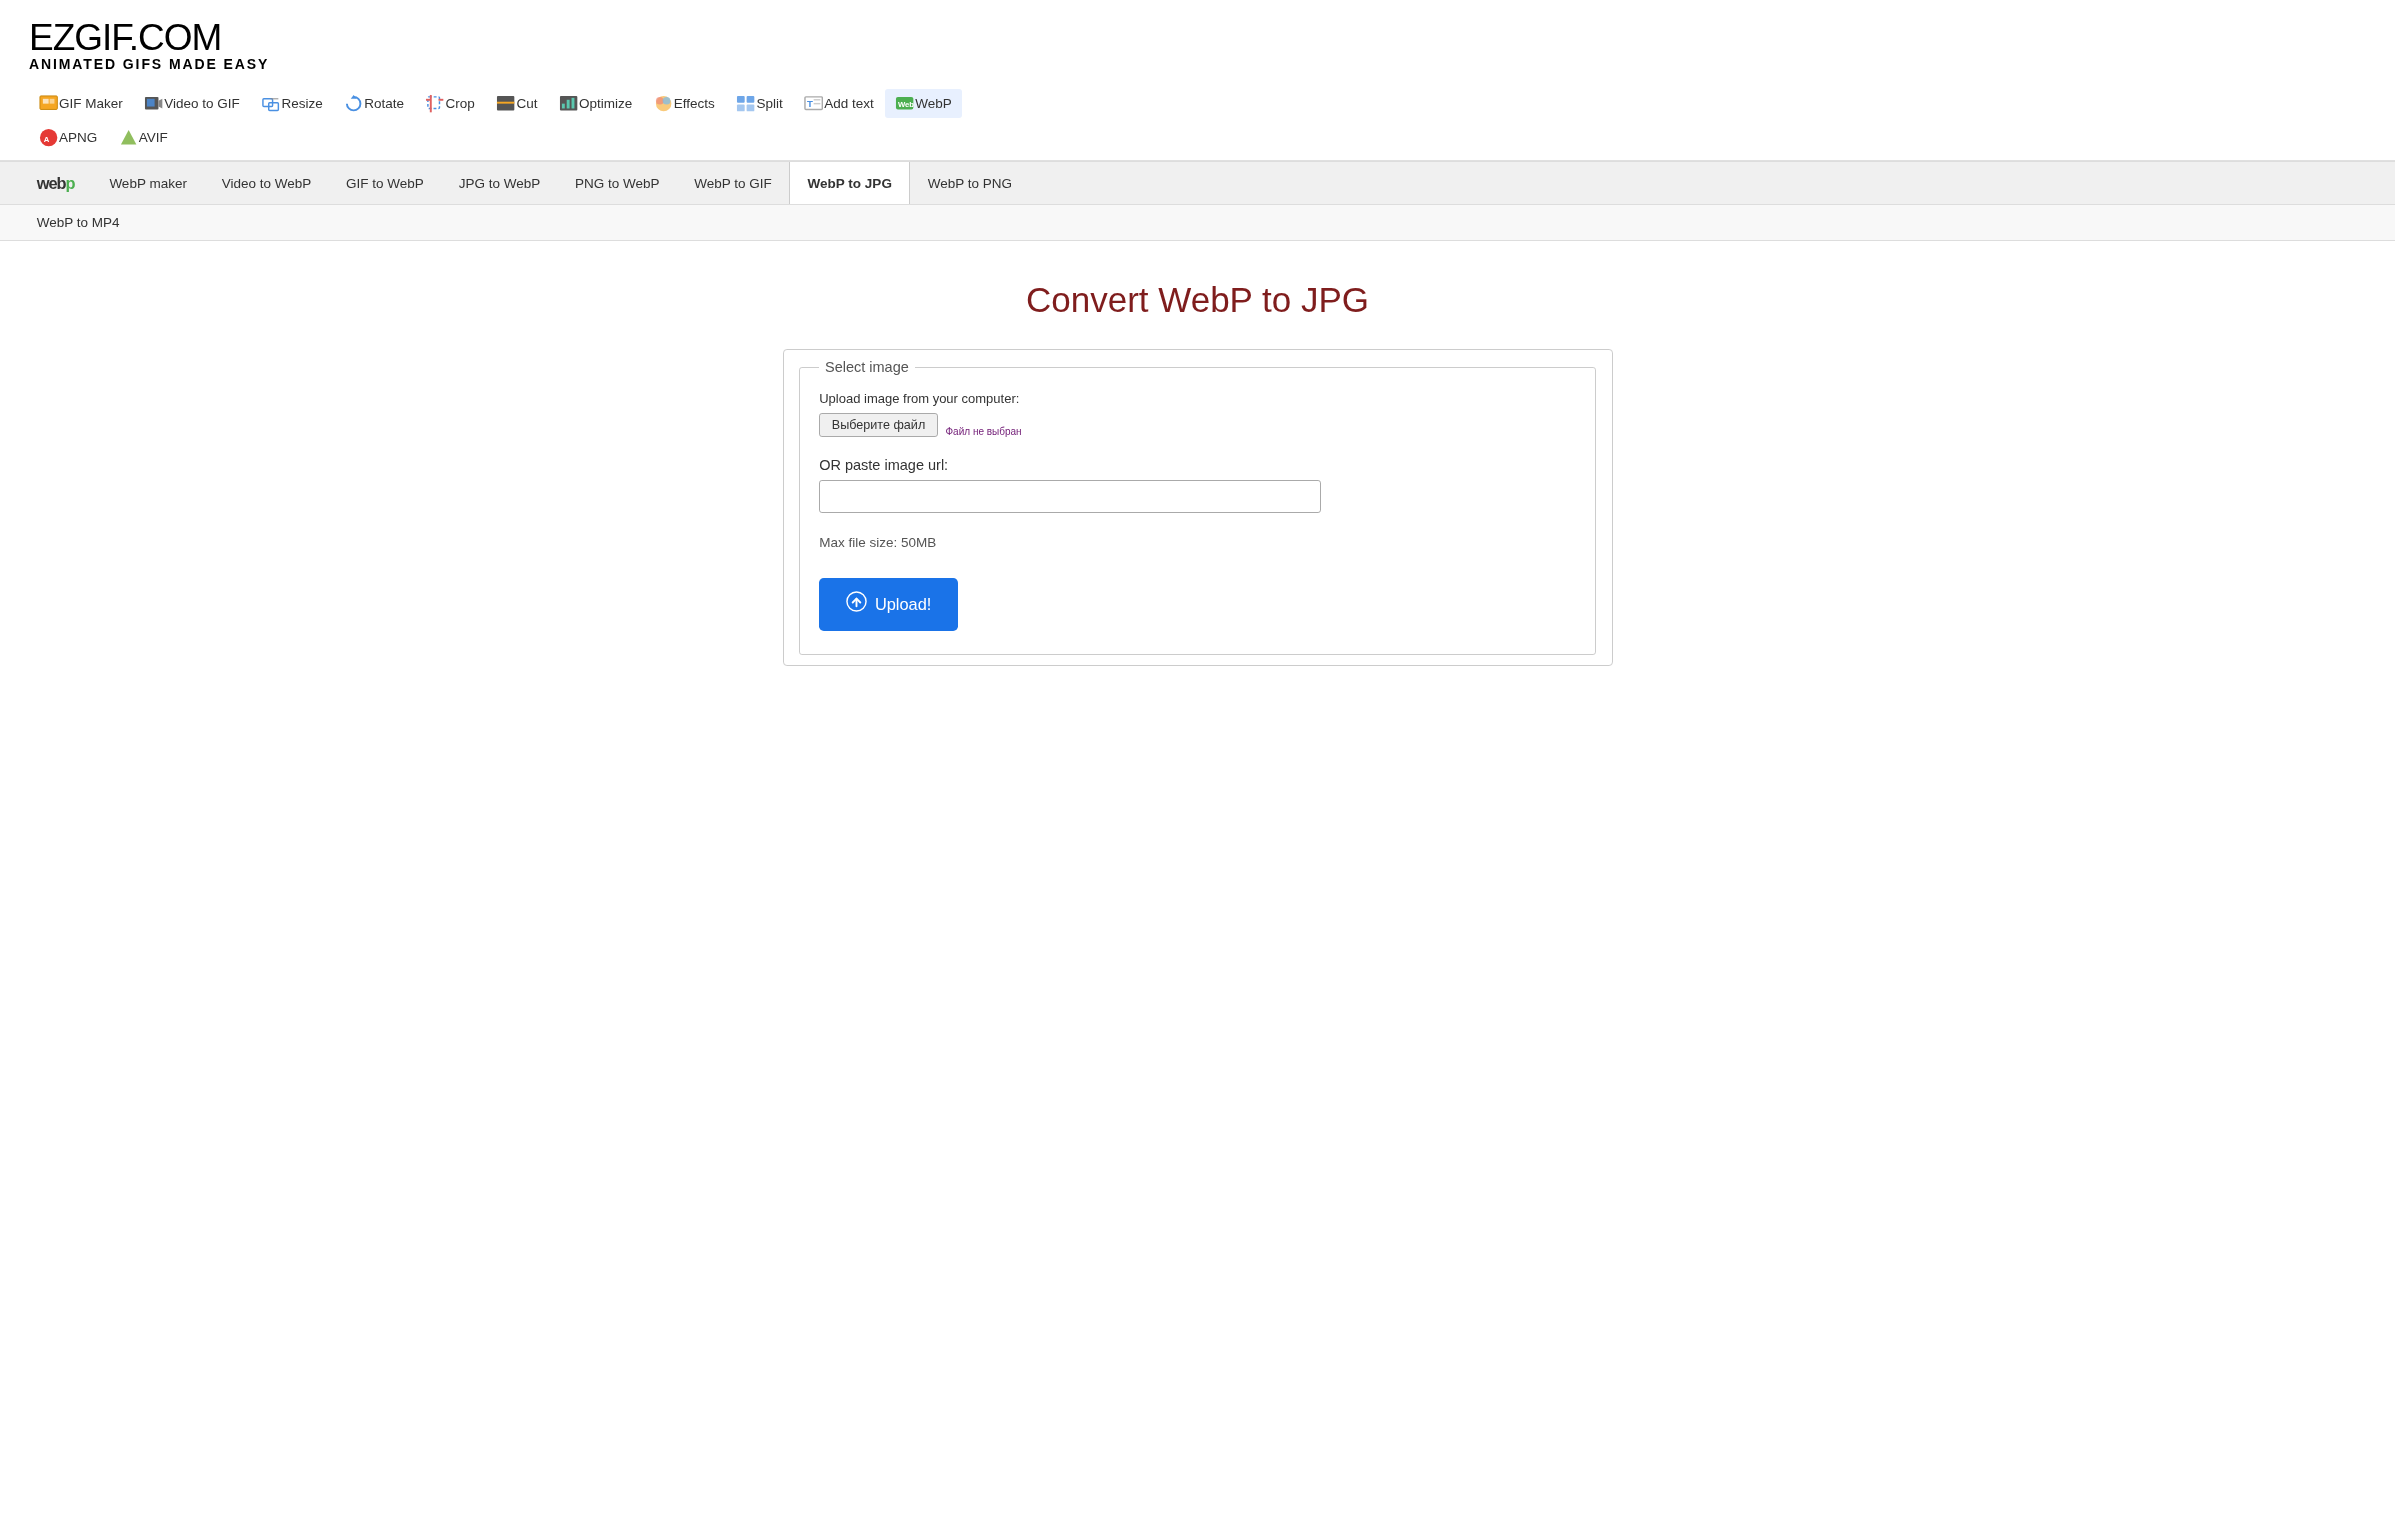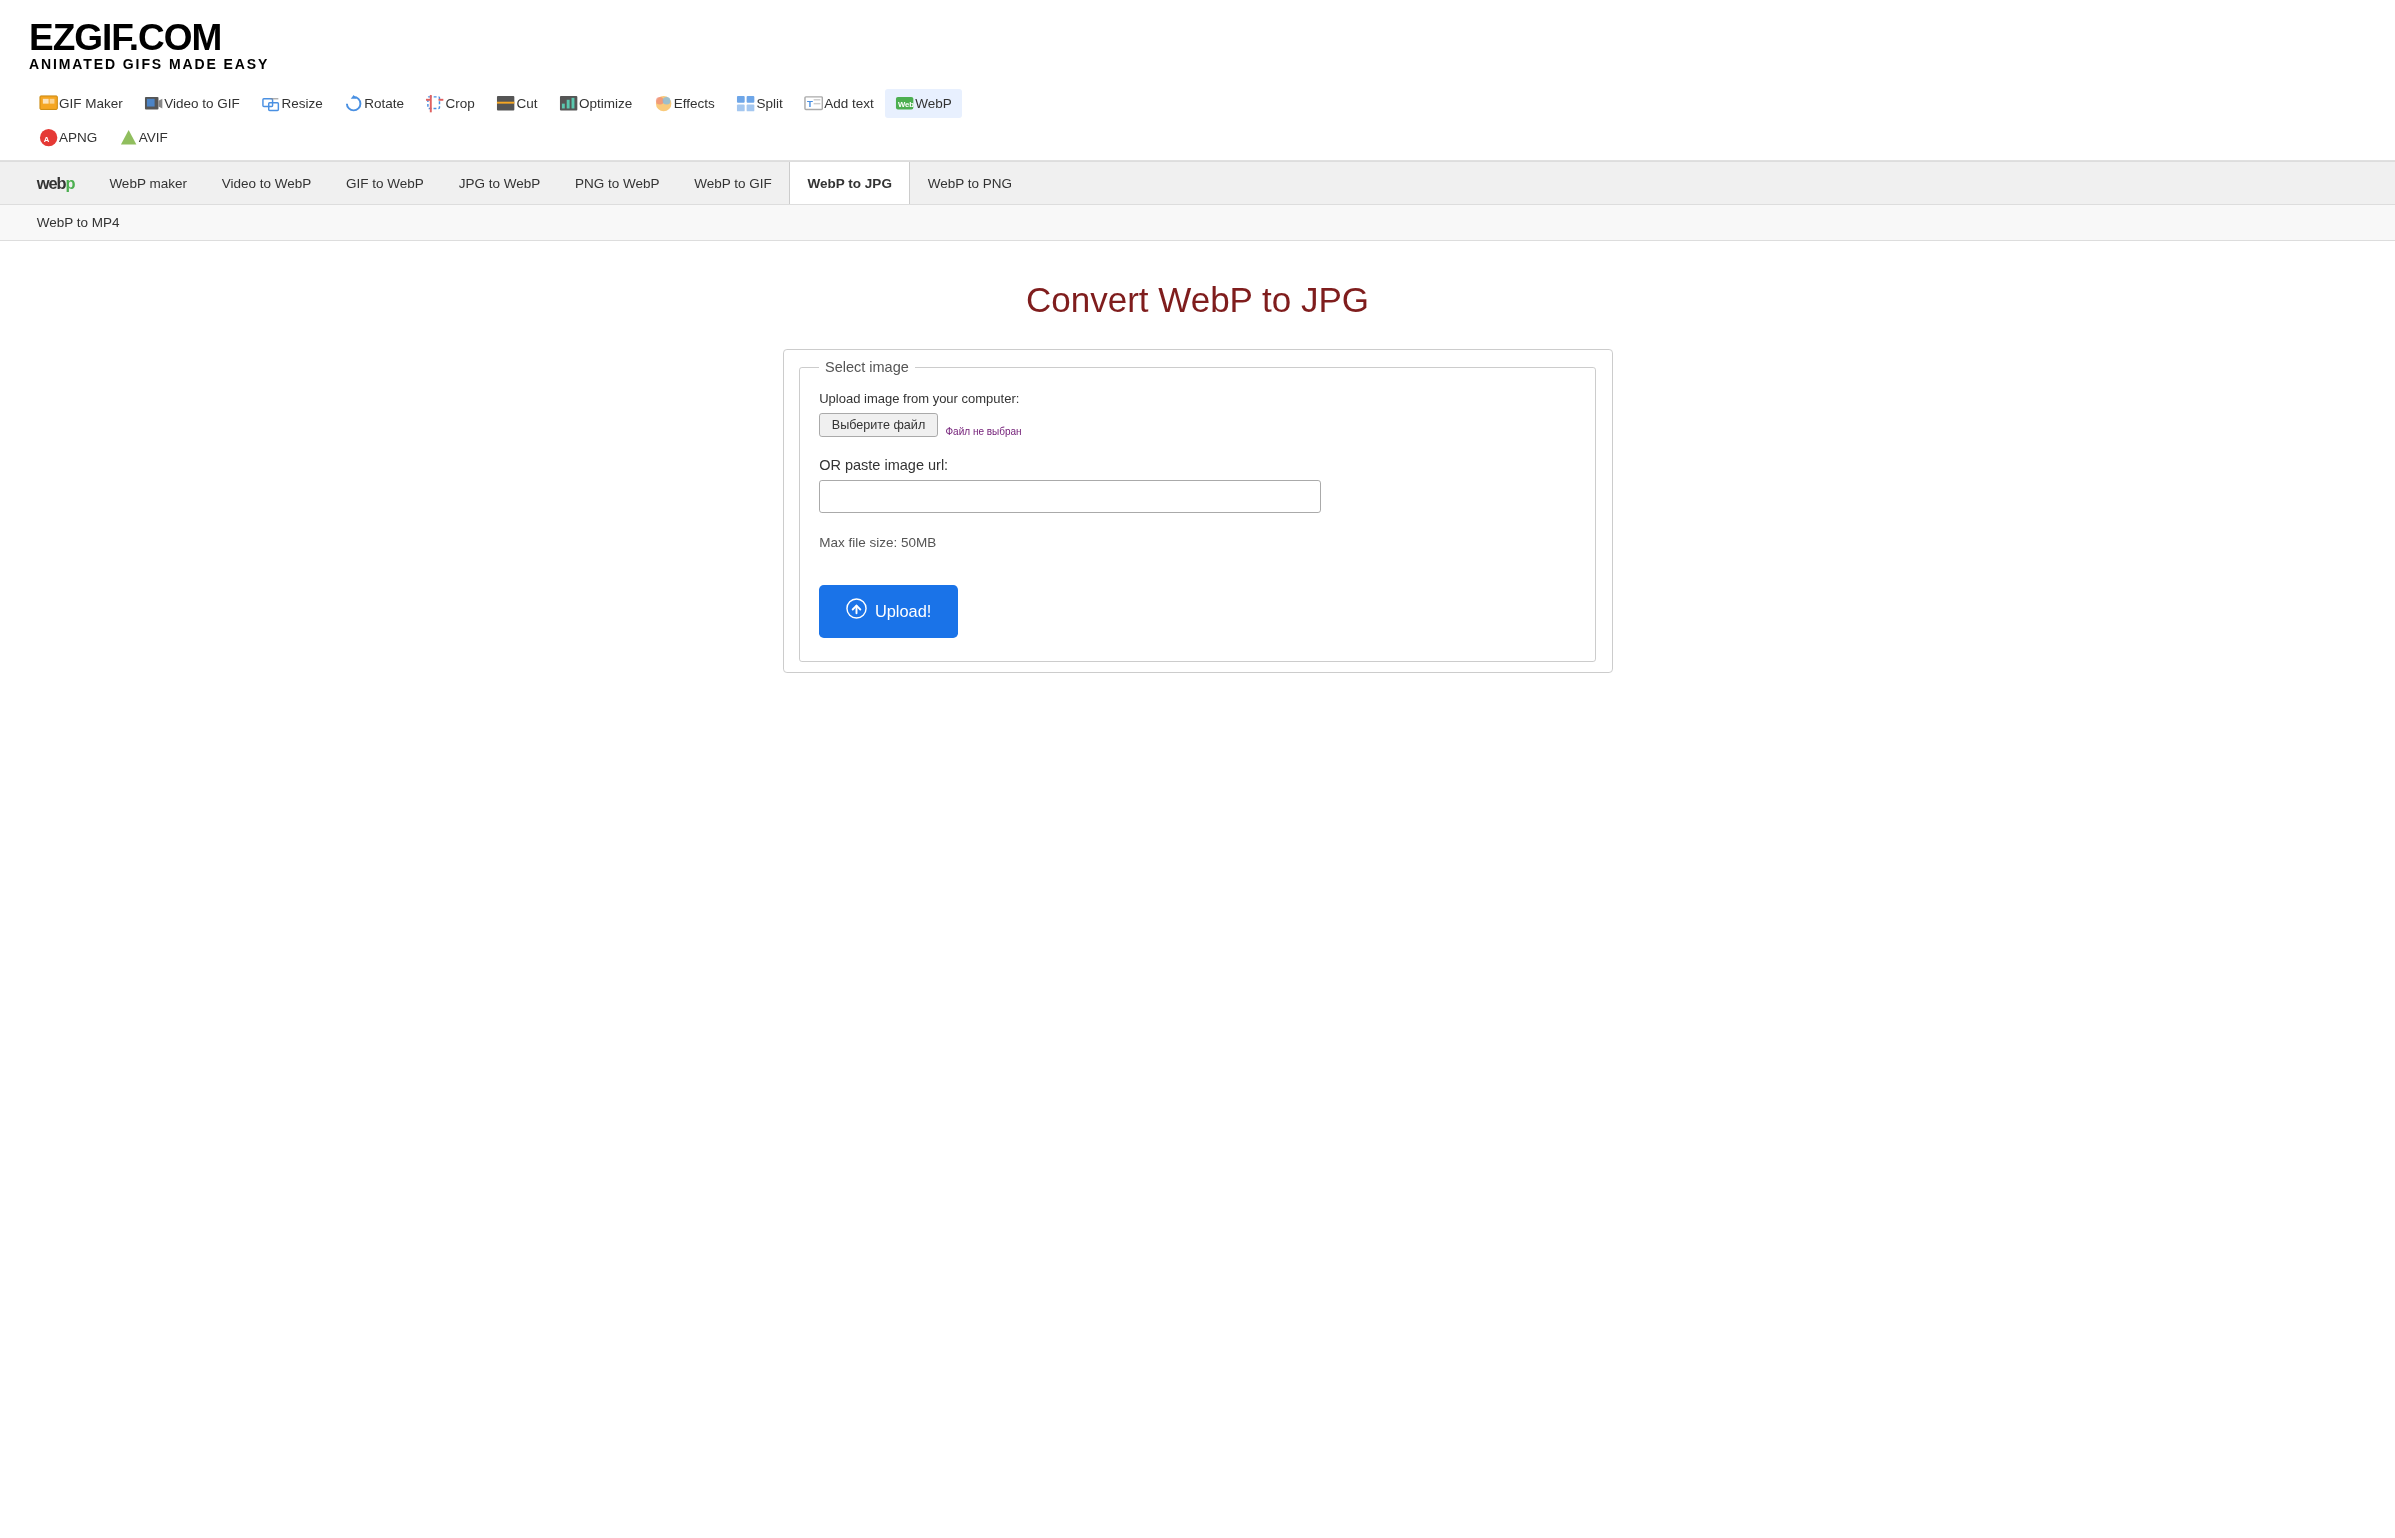--- a/index.html
+++ b/index.html
@@ -1,20 +1,20 @@
 <!DOCTYPE html>
 <html><head>
   <meta charset="utf-8">
   <style>
     * { box-sizing: border-box; margin: 0; padding: 0; }
     body { font-family: Arial, sans-serif; background: #fff; color: #333; font-size: 14.5px; }
 
     
     .header { padding: 17.4px 29px 9.7px 29px; }
-    .logo-text { font-family: 'Arial Black', Arial, sans-serif; font-size: 37px; font-weight: 700; letter-spacing: -1px; color: #000; text-transform: uppercase; }
+    .logo-text { font-family: 'Arial Black', Arial, sans-serif; font-size: 37px; font-weight: 400; letter-spacing: -1px; color: #000; text-transform: uppercase; }
     .logo-sub { font-size: 14px; font-weight: 700; letter-spacing: 1.9px; color: #000; text-transform: uppercase; margin-top: -3.9px; }
 
     
     .main-nav { display: flex; flex-wrap: wrap; align-items: center; padding: 7.7px 29px 3.9px 29px; gap: 5.8px 1.9px; }
     .nav-item { display: flex; align-items: center; gap: 1px; padding: 4.8px 9.7px; font-size: 13.5px; color: #333; text-decoration: none; cursor: pointer; white-space: nowrap; }
     .nav-icon { width: 19.3px; height: 19.3px; display: inline-flex; align-items: center; justify-content: center; font-size: 15.4px; }
 
     
     .second-nav { display: flex; flex-wrap: wrap; align-items: center; padding: 1.9px 29px 7.7px 29px; gap: 5.8px 1.9px; }
 
@@ -40,21 +40,21 @@
     .upload-label { font-size: 13px; color: #333; display: block; margin-bottom: 7.7px; }
     .file-input-row { display: flex; align-items: flex-end; gap: 7.7px; margin-bottom: 19.3px; }
     .file-btn { padding: 3.9px 11.6px; font-size: 12.6px; background: #f0f0f0; border: 1px solid #aaa; border-radius: 2.9px; cursor: pointer; color: #333; }
     .file-no-file { font-size: 10px; color: #701a75; }
 
     .or-url-label { font-size: 14.5px; color: #333; margin-bottom: 7.7px; display: block; }
     .url-input { width: 100%; max-width: 502px; padding: 7.7px 9.7px; border: 1px solid #aaa; border-radius: 2.9px; font-size: 13.5px; outline: none; }
 
     .supported-info { font-size: 13.5px; color: #555; margin-top: 19.3px; line-height: 1.7; }
 
-    .upload-btn { display: inline-flex; align-items: center; gap: 7.7px; background: #1a73e8; color: #fff; border: none; border-radius: 4.8px; padding: 13.5px 27px; font-size: 16.4px; cursor: pointer; margin-top: 30px; font-weight: 500; }
+    .upload-btn { display: inline-flex; align-items: center; gap: 7.7px; background: #1a73e8; color: #fff; border: none; border-radius: 4.8px; padding: 13.5px 27px; font-size: 16.4px; cursor: pointer; margin-top: 23px; font-weight: 500; }
     .upload-icon { font-size: 19.3px; }
 
     
     .divider { border: none; border-top: 1px solid #e0e0e0; margin: 0; }
   </style>
 </head>
 <body>
 
 <div class="header">
   <div class="logo-text">EZGIF.COM</div>

